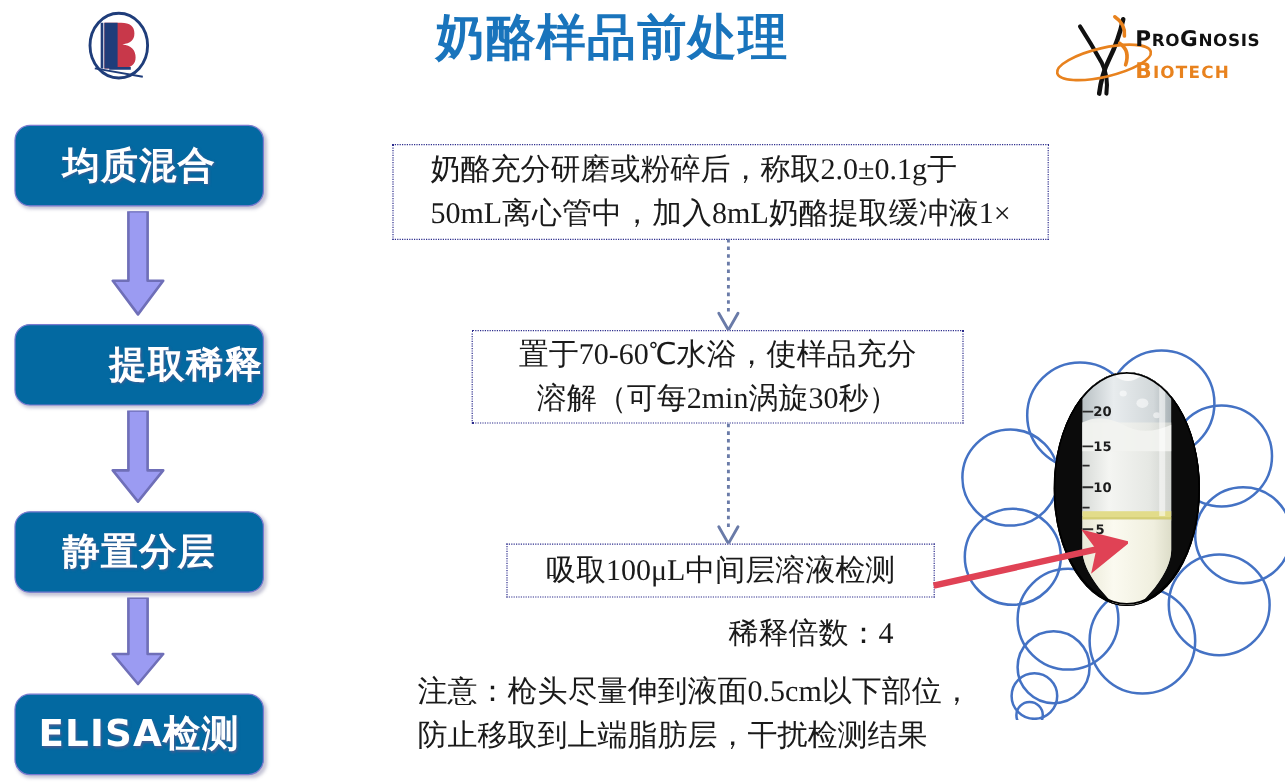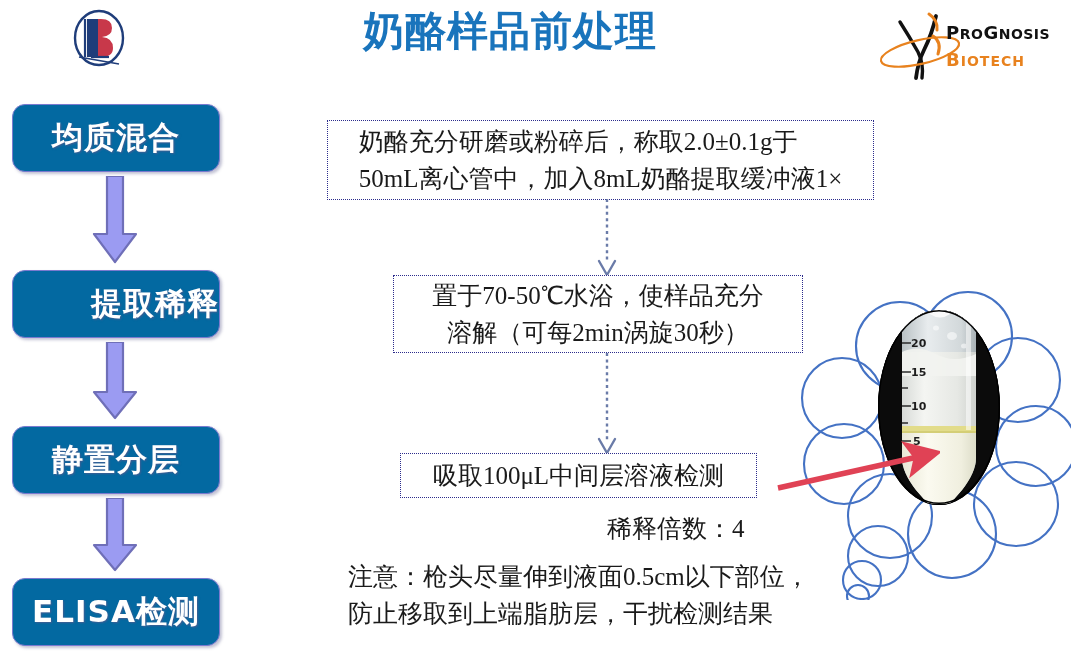--- a/index.html
+++ b/index.html
@@ -70,21 +70,21 @@
   }
   .tbox p{
     margin:4px;
     font-family:"Liberation Serif",serif;
     font-size:25px;color:#1a1a1a;line-height:37px;
     text-align:center;white-space:nowrap;
   }
   #tbox1{left:327px;top:120px;width:547px;height:80px;}
   #tbox1 p{text-align:left;}
   #tbox2{left:393px;top:275px;width:410px;height:78px;}
-  #tbox3{left:400px;top:453px;width:357px;height:45px;}
+  #tbox3{left:422px;top:453px;width:357px;height:45px;}
 
   
   .flabel{
     position:absolute;
     font-family:"Liberation Serif",serif;
     font-size:25px;color:#1a1a1a;white-space:nowrap;line-height:34px;
   }
   #lbl-vortex{left:447px;top:222px;}
   #lbl-stand{left:447px;top:389px;}
   #lbl-dilution{left:607px;top:512px;}
@@ -175,21 +175,21 @@
   </div>
 
 
   <svg class="dconn" id="dc1" viewBox="0 0 26 78">
     <path d="M13 0 L13 64" stroke="#6A7BA8" stroke-width="2.4" stroke-dasharray="3,3.4" fill="none"></path>
     <path d="M5 62 L13 76 L21 62" stroke="#6A7BA8" stroke-width="2.4" fill="none" stroke-linecap="round" stroke-linejoin="round"></path>
   </svg>
 
   <div class="tbox" id="tbox2">
     <p>
-      <span>置于70-50℃水浴，使样品充分</span><br>
+      <span>置于70-60℃水浴，使样品充分</span><br>
       <span>溶解（可每2min涡旋30秒）</span>
     </p>
   </div>
 
 
   <svg class="dconn" id="dc2" viewBox="0 0 26 102">
     <path d="M13 0 L13 88" stroke="#6A7BA8" stroke-width="2.4" stroke-dasharray="3,3.4" fill="none"></path>
     <path d="M5 86 L13 100 L21 86" stroke="#6A7BA8" stroke-width="2.4" fill="none" stroke-linecap="round" stroke-linejoin="round"></path>
   </svg>
 

